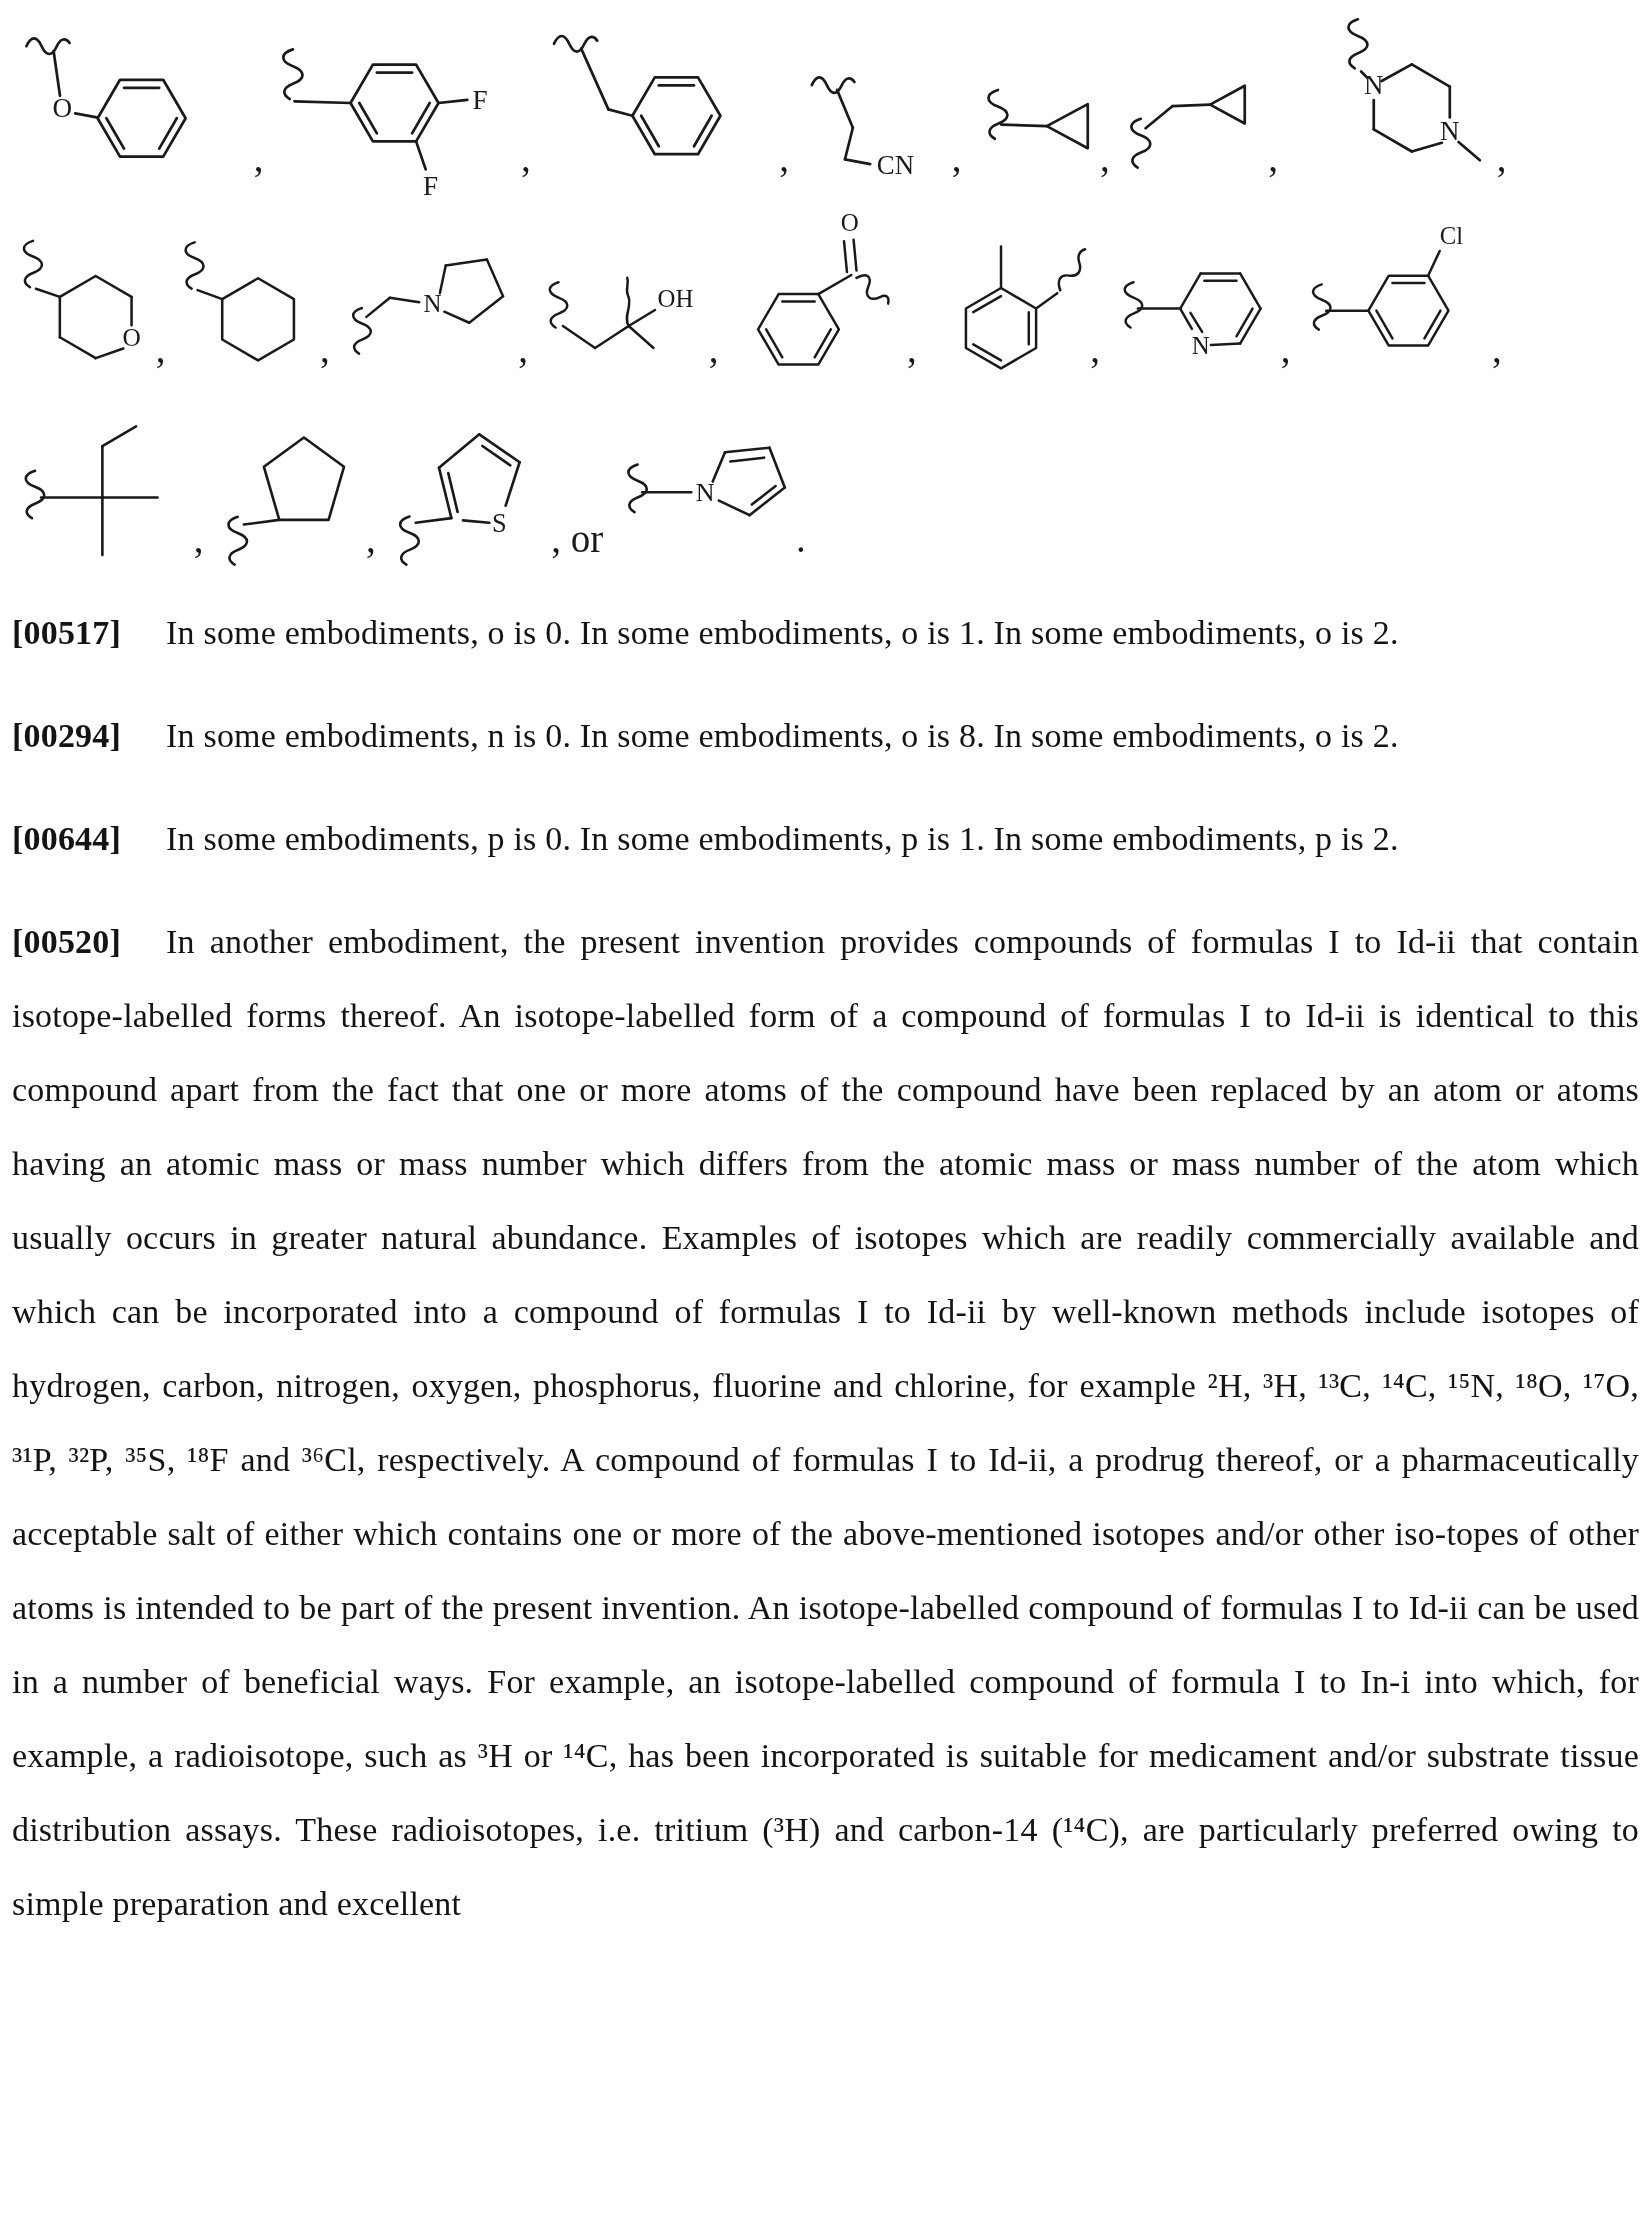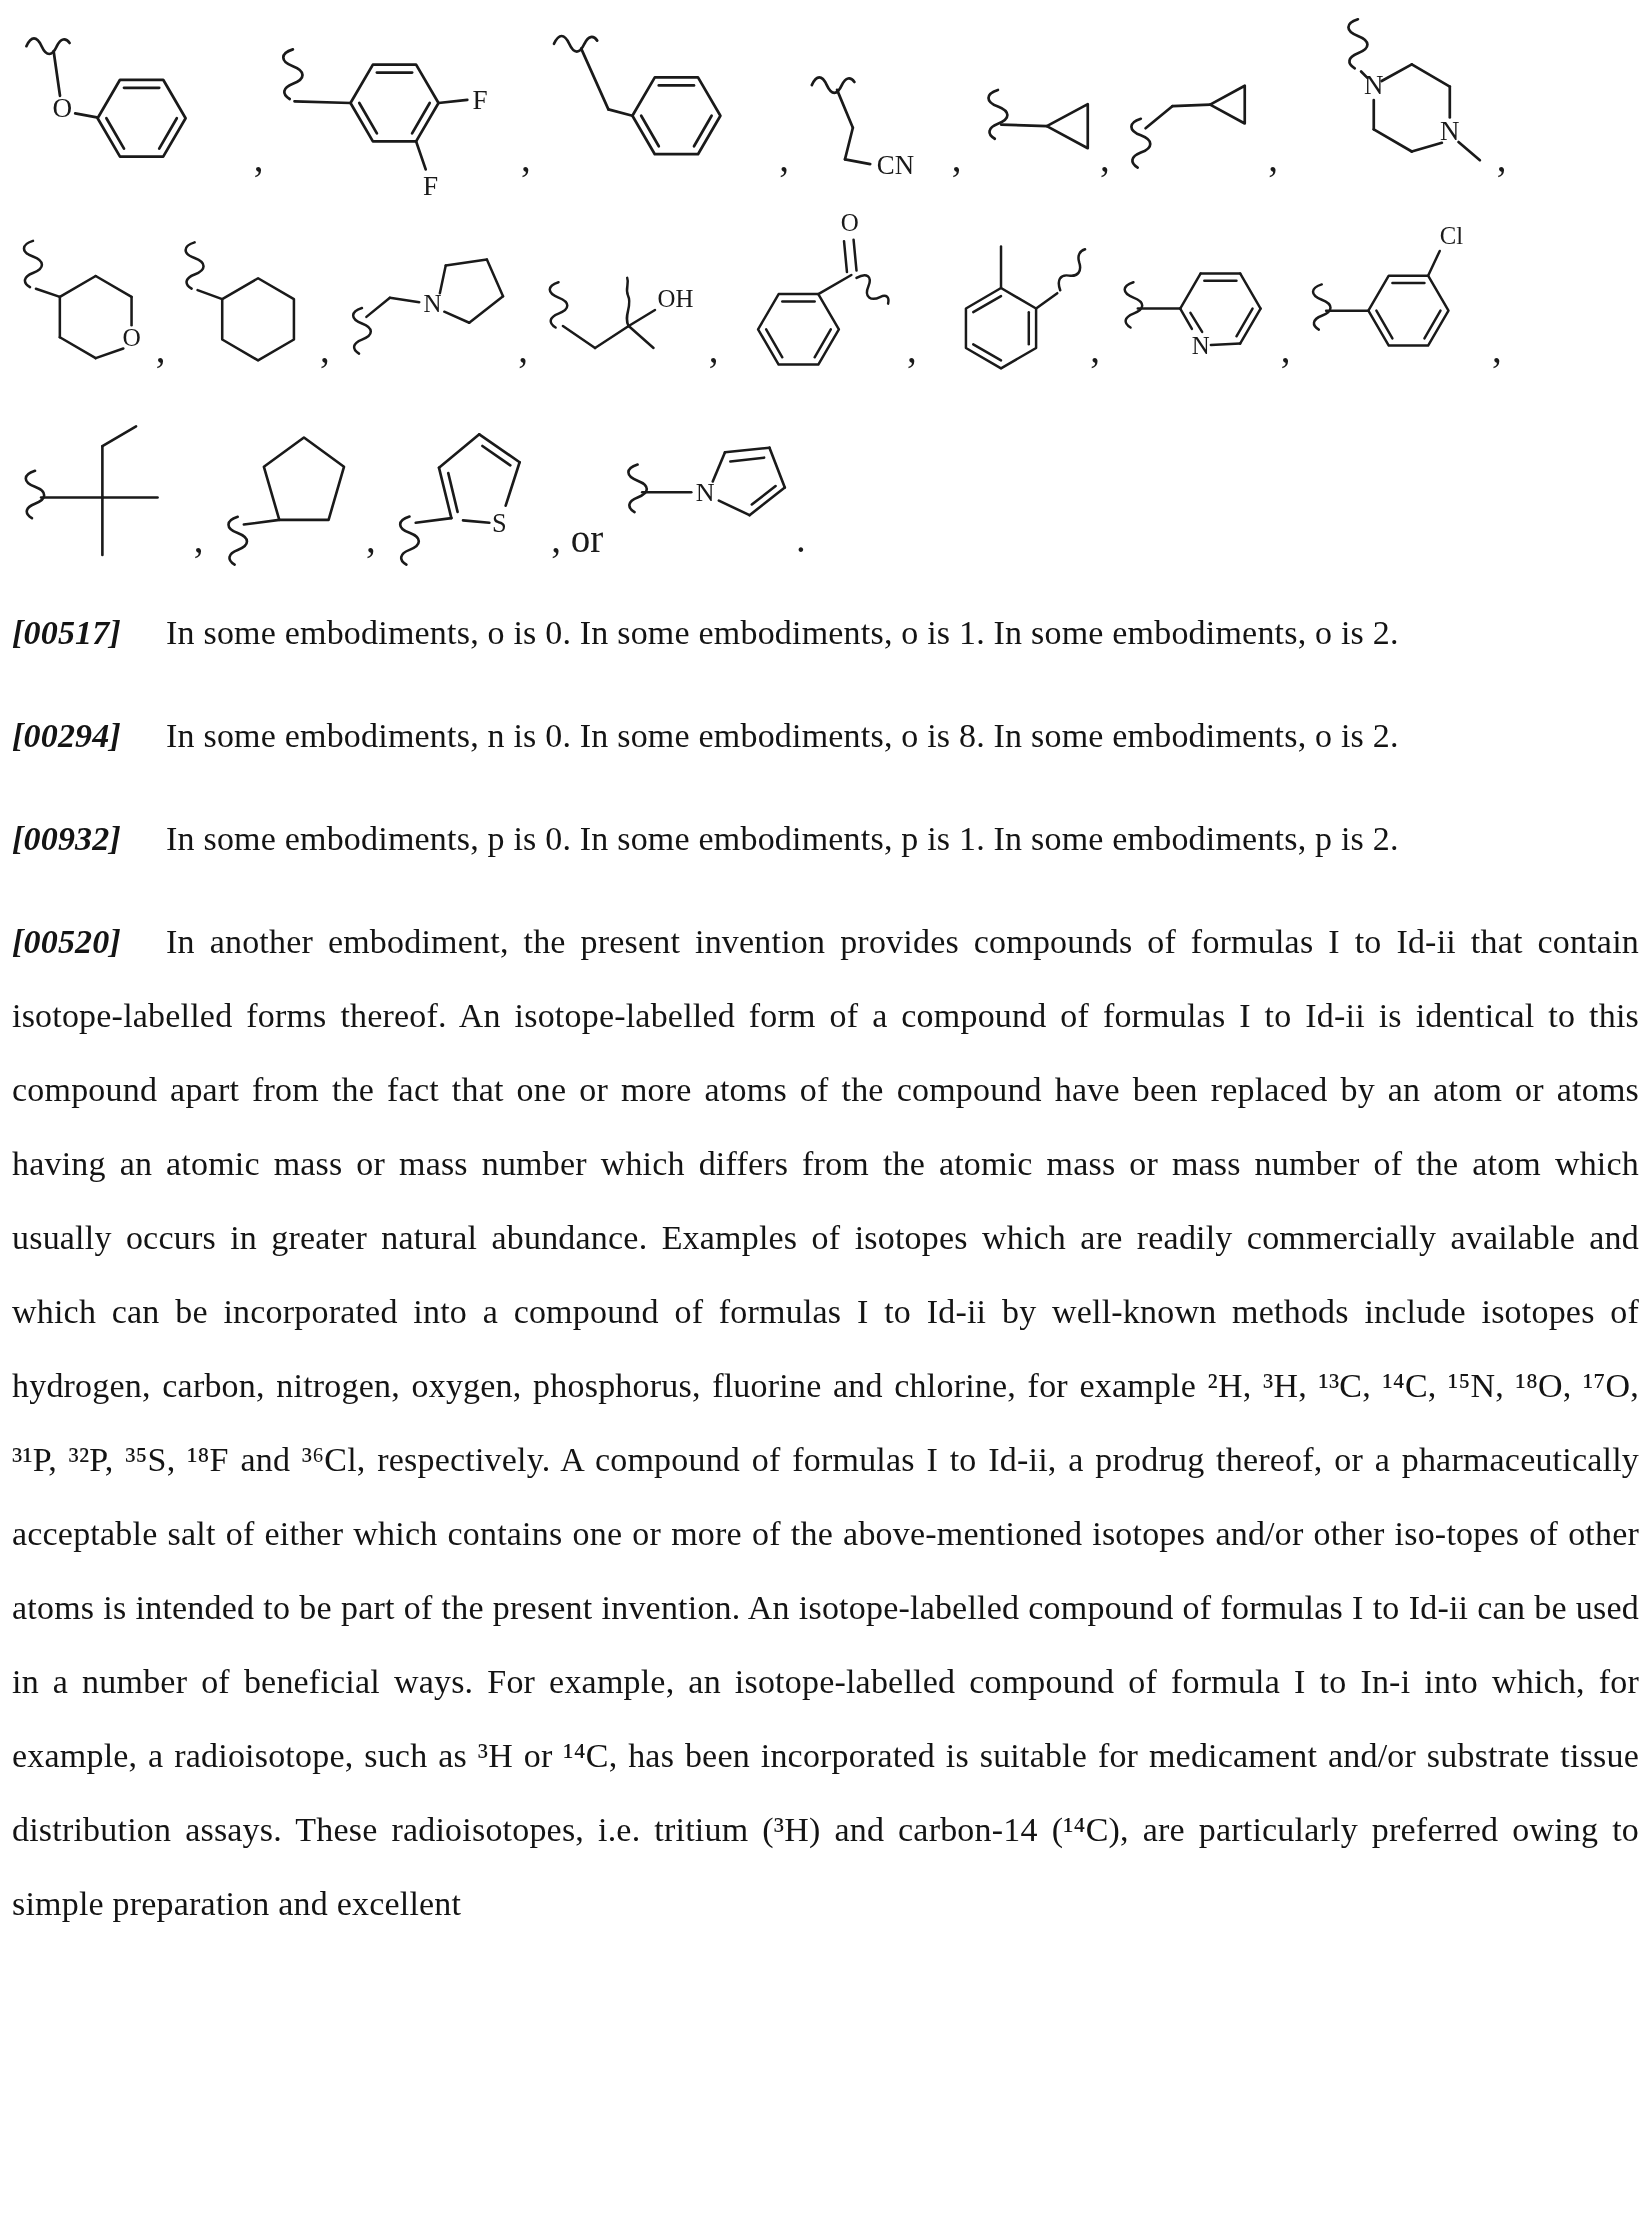--- a/index.html
+++ b/index.html
@@ -25,21 +25,21 @@
     font-size:39px;line-height:1;margin:0 6.9px 26px 1.7px;white-space:pre;
     color:#1a1a1a;
   }
 
   
   .paras{margin-top:8.6px;}
   .para{
     font-size:34px;line-height:74px;letter-spacing:0.2px;
     text-align:justify;margin:0 0 29px 0;color:#141414;
   }
-  .ptag{font-weight:bold;margin-right:45px;font-style:italic;}
+  .ptag{font-weight:bold;margin-right:45px;}
 </style>
 </head>
 <body>
 
 <div class="page">
 
   <div class="structures">
 
     <div class="srow">
 
@@ -317,19 +317,19 @@
       </div>
     </div>
   </div>
 
   <div class="paras">
 
     <p class="para"><span class="ptag">[00517]</span><span>In some embodiments, o is 0.  In some embodiments, o is 1.  In some embodiments, o is 2.</span></p>
 
     <p class="para"><span class="ptag">[00294]</span><span>In some embodiments, n is 0.  In some embodiments, o is 8.  In some embodiments, o is 2.</span></p>
 
-    <p class="para"><span class="ptag">[00932]</span><span>In some embodiments, p is 0.  In some embodiments, p is 1.  In some embodiments, p is 2.</span></p>
+    <p class="para"><span class="ptag">[00644]</span><span>In some embodiments, p is 0.  In some embodiments, p is 1.  In some embodiments, p is 2.</span></p>
 
     <p class="para"><span class="ptag">[00520]</span><span>In another embodiment, the present invention provides compounds of formulas I to Id-ii that contain isotope-labelled forms thereof.  An isotope-labelled form of a compound of formulas I to Id-ii is identical to this compound apart from the fact that one or more atoms of the compound have been replaced by an atom or atoms having an atomic mass or mass number which differs from the atomic mass or mass number of the atom which usually occurs in greater natural abundance.  Examples of isotopes which are readily commercially available and which can be incorporated into a compound of formulas I to Id-ii by well-known methods include isotopes of hydrogen, carbon, nitrogen, oxygen, phosphorus, fluorine and chlorine, for example ²H, ³H, ¹³C, ¹⁴C, ¹⁵N, ¹⁸O, ¹⁷O, ³¹P, ³²P, ³⁵S, ¹⁸F and ³⁶Cl, respectively.  A compound of formulas I to Id-ii, a prodrug thereof, or a pharmaceutically acceptable salt of either which contains one or more of the above-mentioned isotopes and/or other iso-topes of other atoms is intended to be part of the present invention. An isotope-labelled compound of formulas I to Id-ii can be used in a number of beneficial ways.  For example, an isotope-labelled compound of formula I to In-i into which, for example, a radioisotope, such as ³H or ¹⁴C, has been incorporated is suitable for medicament and/or substrate tissue distribution assays.  These radioisotopes, i.e. tritium (³H) and carbon-14 (¹⁴C), are particularly preferred owing to simple preparation and excellent</span></p>
   </div>
 
 </div>
 
 
 </body></html>

